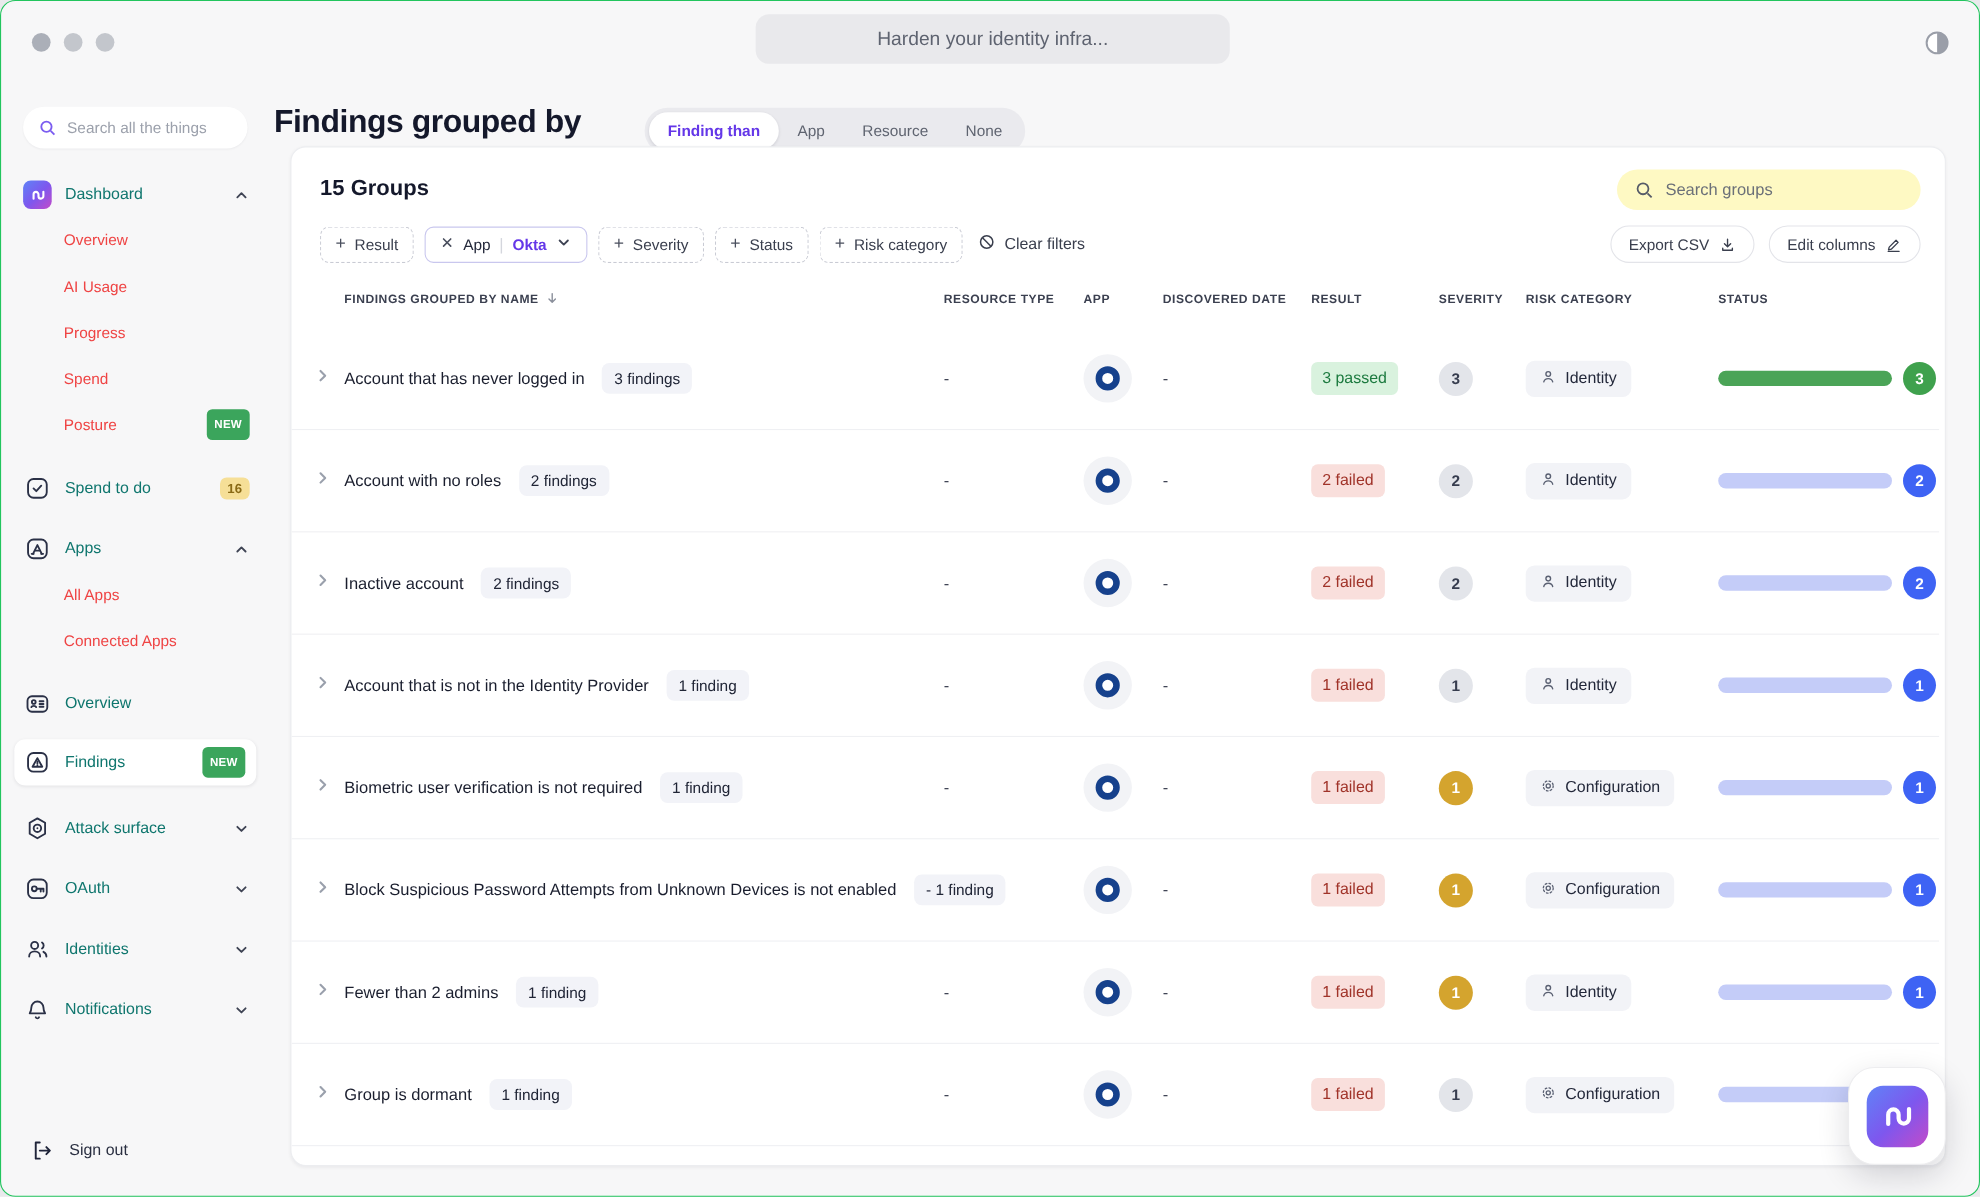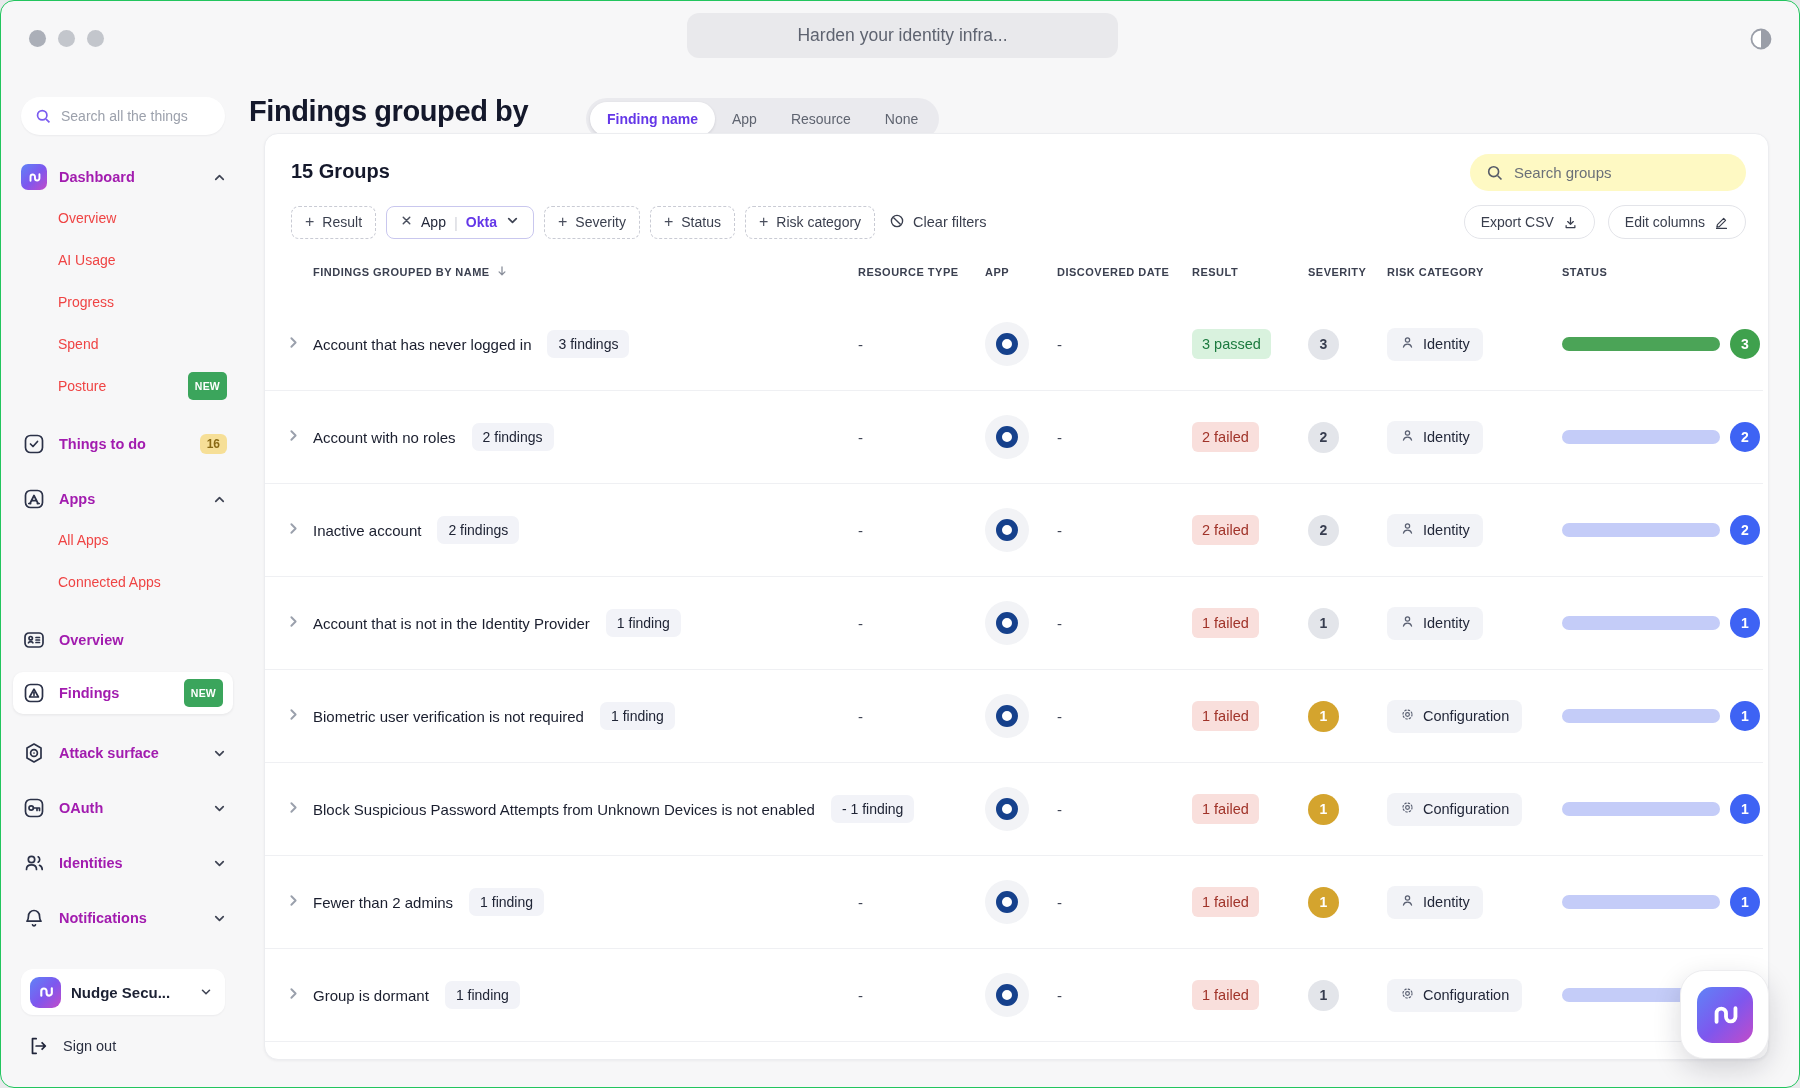--- a/index.html
+++ b/index.html
@@ -15,21 +15,21 @@
   .omnibox { position:absolute; left:686px; top:12px; width:431px; height:45px; background:#E9E9EC; border-radius:12px; display:flex; align-items:center; justify-content:center; color:#5E6370; font-size:17.5px; }
   .theme-toggle { position:absolute; right:26px; top:26px; width:24px; height:24px; cursor:pointer; }
 
   
   .sidebar { position:absolute; left:20px; top:96px; width:206px; bottom:0; }
   .side-search { width:204px; height:38px; background:#fff; border-radius:999px; display:flex; align-items:center; gap:9px; padding:0 14px; box-shadow:0 1px 2px rgba(20,20,40,.05); }
   .side-search span { color:#9CA1AC; font-size:14px; }
   .nav { margin-top:26px; }
   .nav-item { display:flex; align-items:center; height:32px; margin-top:23px; gap:12px; cursor:pointer; }
   .nav-item:first-child { margin-top:0; }
-  .nav-item .lab { font-size:14.5px; font-weight:700; color:#a21caf; flex:1; white-space:nowrap; }
+  .nav-item .lab { font-size:14.5px; font-weight:400; color:#0f766e; flex:1; white-space:nowrap; }
   .nav-item.active { background:#fff; border-radius:10px; height:42px; margin-left:-8px; margin-right:-6px; padding:0 10px 0 8px; box-shadow:0 1px 3px rgba(20,20,40,.08); margin-top:16px; margin-bottom:4px; }
   .nav-sub { display:flex; align-items:center; height:42px; padding-left:37px; cursor:pointer; }
   .nav-sub .lab { font-size:14px; font-weight:400; color:#ef4444; flex:1; }
   .nav-subs { margin-top:4px; margin-bottom:-2px; }
   .icon-box { width:26px; height:26px; flex:0 0 26px; display:flex; align-items:center; justify-content:center; }
   .badge-new { background:#3BA55C; color:#fff; font-size:10.5px; font-weight:700; border-radius:5px; padding:8px 7px; letter-spacing:.02em; }
   .badge-count { background:#F6DF97; color:#8A6A15; font-size:12px; font-weight:700; border-radius:6px; padding:3px 7px; }
   .chev { color:#3F4454; display:flex; }
   .side-bottom { position:absolute; left:0; bottom:0; width:206px; }
   .account-pill { width:204px; height:46px; background:#fff; border-radius:12px; display:flex; align-items:center; gap:10px; padding:0 12px 0 9px; box-shadow:0 1px 2px rgba(20,20,40,.05); cursor:pointer; margin-bottom:14px; }
@@ -153,21 +153,21 @@
             <span class="badge-new">NEW</span>
           </div>
         </div>
         <div class="nav-item">
           <span class="icon-box">
             <svg width="24" height="24" viewBox="0 0 24 24" fill="none" stroke="#2B3147" stroke-width="1.7" stroke-linecap="round" stroke-linejoin="round">
               <rect x="3.5" y="3.5" width="17" height="17" rx="5"></rect>
               <path d="m8.5 12 2.5 2.5 4.5-5"></path>
             </svg>
           </span>
-          <span class="lab">Things to do</span>
+          <span class="lab">Spend to do</span>
           <span class="badge-count">16</span>
         </div>
         <div class="nav-item">
           <span class="icon-box">
             <svg width="24" height="24" viewBox="0 0 24 24" fill="none" stroke="#2B3147" stroke-width="1.7" stroke-linecap="round" stroke-linejoin="round">
               <rect x="3.5" y="3.5" width="17" height="17" rx="5"></rect>
               <path d="M8 16.5 12 8.5 16 16.5"></path>
               <path d="M9.7 13.6 H14.3"></path>
               <path d="M6.8 16.5 H8.6 M15.4 16.5 H17.2"></path>
             </svg>
@@ -265,46 +265,33 @@
           </span>
           <span class="lab">Notifications</span>
           <span class="chev">
             <svg width="15" height="15" viewBox="0 0 16 16" fill="none" stroke="#3F4454" stroke-width="1.8" stroke-linecap="round" stroke-linejoin="round">
               <path d="m4 6 4 4 4-4"></path>
             </svg>
           </span>
         </div>
       </div>
     <div class="side-bottom">
-      <div class="account-pill">
-        <span class="logo-sq" style="width:31px;height:31px;">
-          <svg width="20" height="20" viewBox="0 0 32 32" fill="none" stroke="#fff" stroke-width="3.4" stroke-linecap="round">
-              <path d="M8.5 22 V14.5 A4.2 4.2 0 0 1 16.9 14.5 V17.5 A4.2 4.2 0 0 0 25.3 17.5 V10"></path>
-            </svg>
-        </span>
-        <span class="lab">Nudge Secu...</span>
-        <span class="chev">
-            <svg width="14" height="14" viewBox="0 0 16 16" fill="none" stroke="#3F4454" stroke-width="1.8" stroke-linecap="round">
-              <path d="m4 6 4 4 4-4"></path>
-            </svg>
-          </span>
-      </div>
       <div class="signout">
         <svg width="22" height="22" viewBox="0 0 24 24" fill="none" stroke="#20253A" stroke-width="1.9" stroke-linecap="round" stroke-linejoin="round">
             <path d="M10 4 H6 V20 H10"></path>
             <path d="M10 12 H20 M16.5 8.5 20 12 l-3.5 3.5"></path>
           </svg>
         <span class="lab">Sign out</span>
       </div>
     </div>
   </div>
 
   <div class="page-title">Findings grouped by</div>
   <div class="tabs" id="tabs">
-      <div class="tab active">Finding name</div>
+      <div class="tab active">Finding than</div>
       <div class="tab">App</div>
       <div class="tab">Resource</div>
       <div class="tab">None</div>
     </div>
 
   <div class="card">
     <div class="group-count">15 Groups</div>
     <div class="search-groups">
       <svg width="18" height="18" viewBox="0 0 20 20" fill="none" stroke="#565B68" stroke-width="1.8">
           <circle cx="8.5" cy="8.5" r="5.5"></circle>

